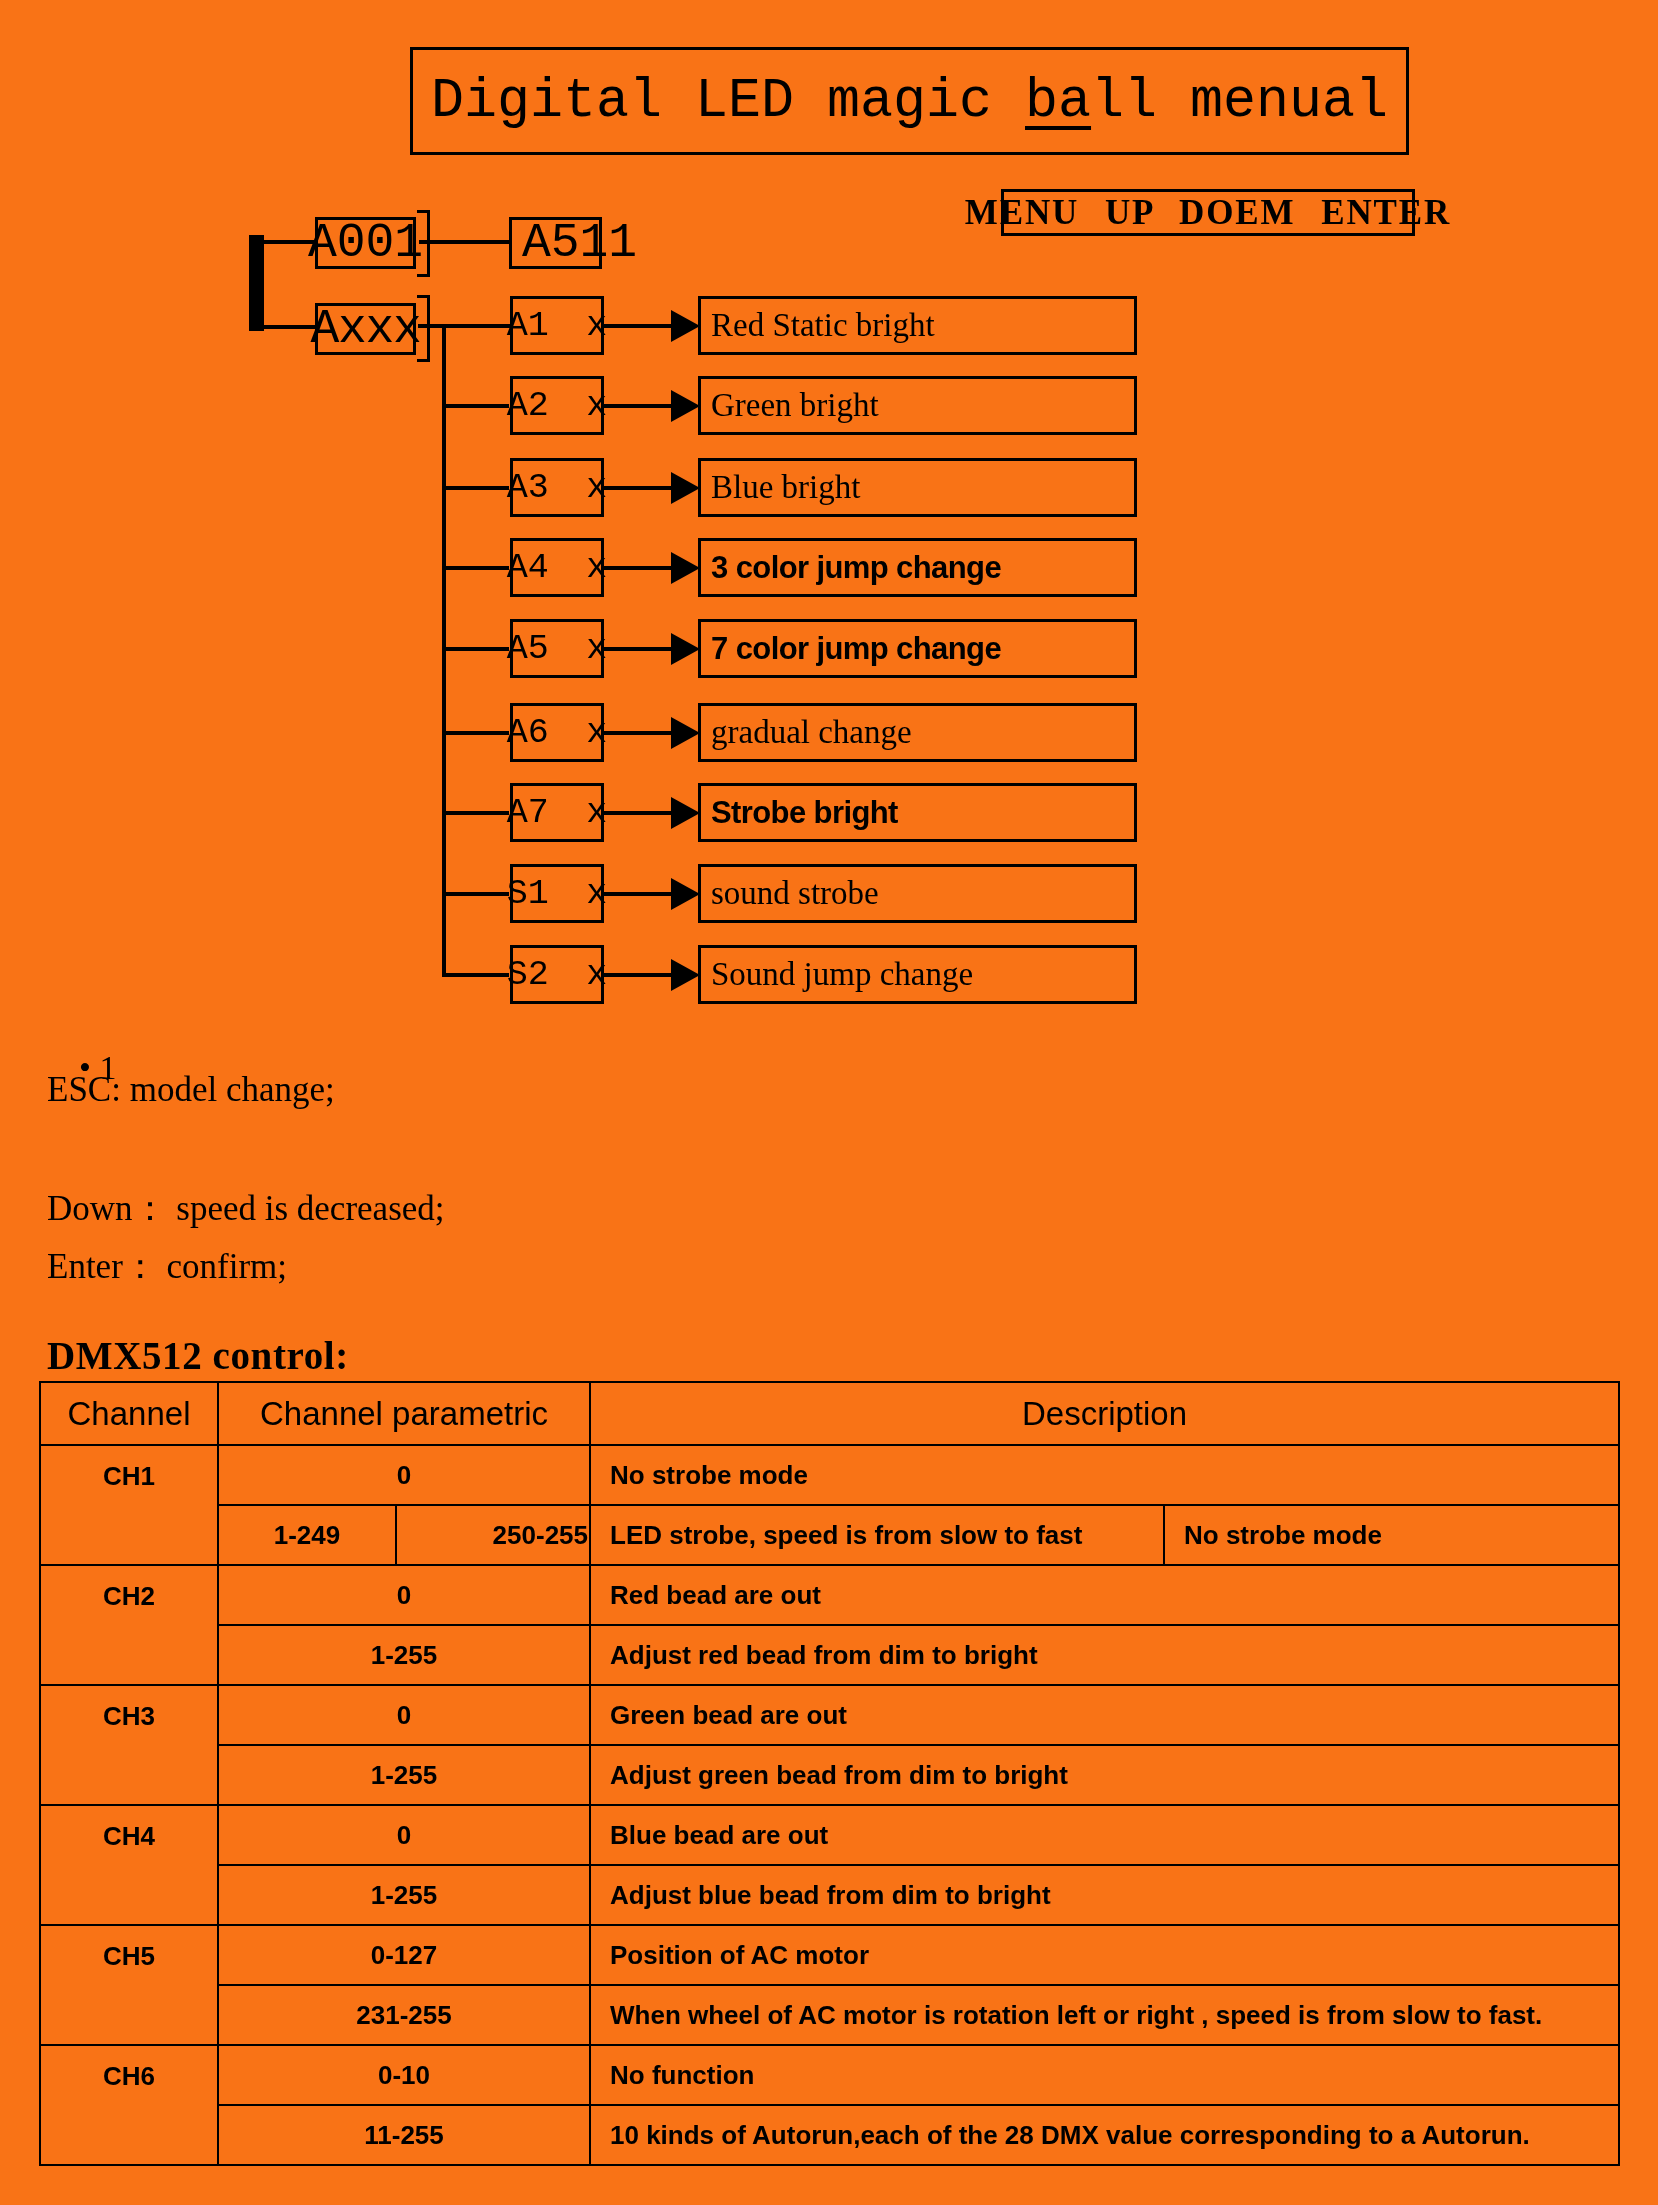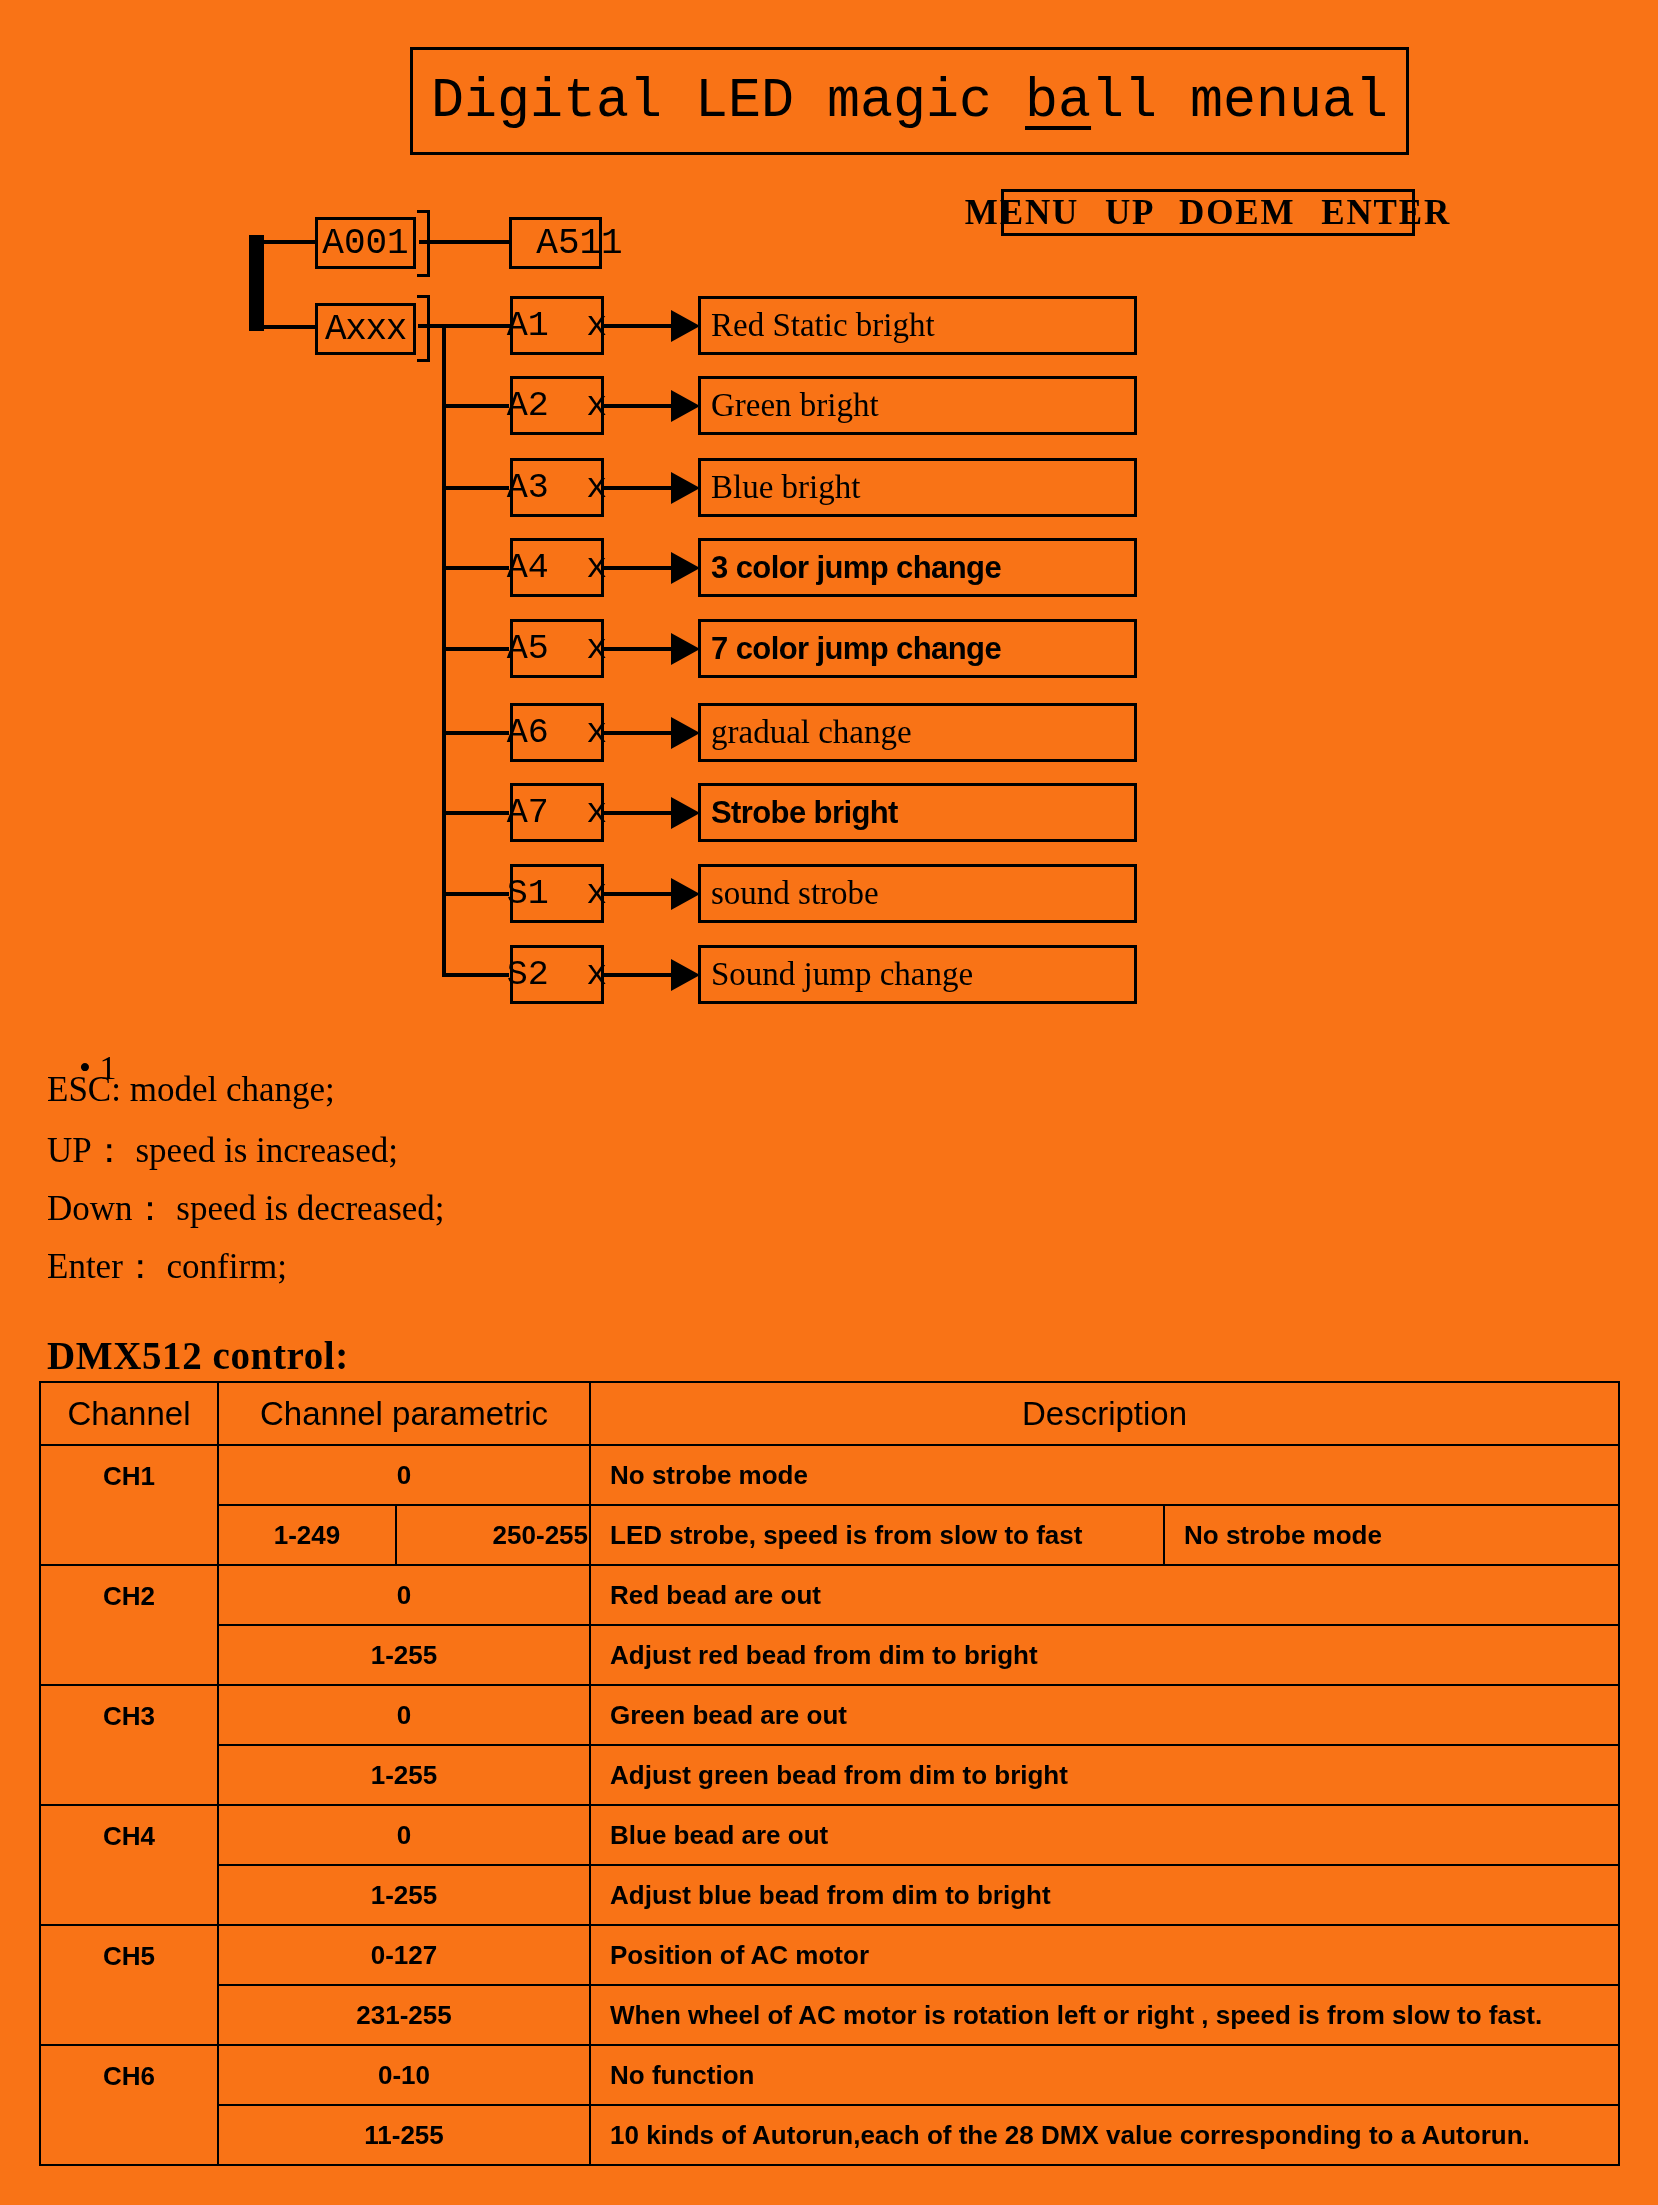--- a/index.html
+++ b/index.html
@@ -29,21 +29,21 @@
     font-family:"Liberation Mono", monospace; font-size:55px; letter-spacing:0;
   }
   .title-underline { text-decoration:underline; text-decoration-thickness:4.4px; text-underline-offset:10px; }
   
   .menu-box {
     left:1001px; top:189px; width:414px; height:47px;
     font-family:"Liberation Serif", serif; font-size:35px; font-weight:bold;
     letter-spacing:1.9px; word-spacing:15px;
   }
   
-  .code-font { font-family:"Liberation Mono", monospace; font-size:36px; word-spacing:17.6px; }
+  .code-font { font-family:"Liberation Mono", monospace; font-size:48px; word-spacing:17.6px; }
   .fc-a001 { left:315px; top:217px; width:101px; height:52px; }
   .fc-a511 { left:509px; top:217px; width:93px; height:52px;padding-left:48px; }
   .fc-axxx { left:315px; top:303px; width:101px; height:52px; letter-spacing:-1.3px;}
   .fc-row { position:absolute; left:0; top:0; width:100%; height:0; }
   .fc-branch { left:444px; top:-1.9px; width:65px; height:3.8px; }
   .fc-branch-full { left:418px; top:-1.9px; width:92px; height:3.8px; }
   .fc-code { left:510px; top:-30px; width:94px; height:59px; font-family:"Liberation Mono", monospace; font-size:35px; word-spacing:16.4px; }
   .fc-arrowline { left:603px; top:-1.9px; width:73px; height:3.8px; }
   .fc-arrowhead { left:671px; top:-16.4px; }
   .fc-desc {
@@ -205,21 +205,20 @@
       </div>
     <div class="line fc-arrowline"></div>
     <div class="arrowhead fc-arrowhead"></div>
     <div class="box fc-desc d-mono">
         <span>Sound jump change</span>
       </div>
   </div>
 
   <div class="bullet-note">• 1</div>
   <div class="key-note" style="top:1070px;">ESC: model change;</div>
-  <div class="key-note" style="top:1127px;">UP：  speed is increased;</div>
   <div class="key-note" style="top:1185px;">Down：  speed is decreased;</div>
   <div class="key-note" style="top:1243px;">Enter：  confirm;</div>
 
   <div class="dmx-heading">DMX512 control:</div>
 
   <table class="dmx-table">
     <colgroup>
       <col style="width:178px">
         <col style="width:178px">
         <col style="width:194px">

